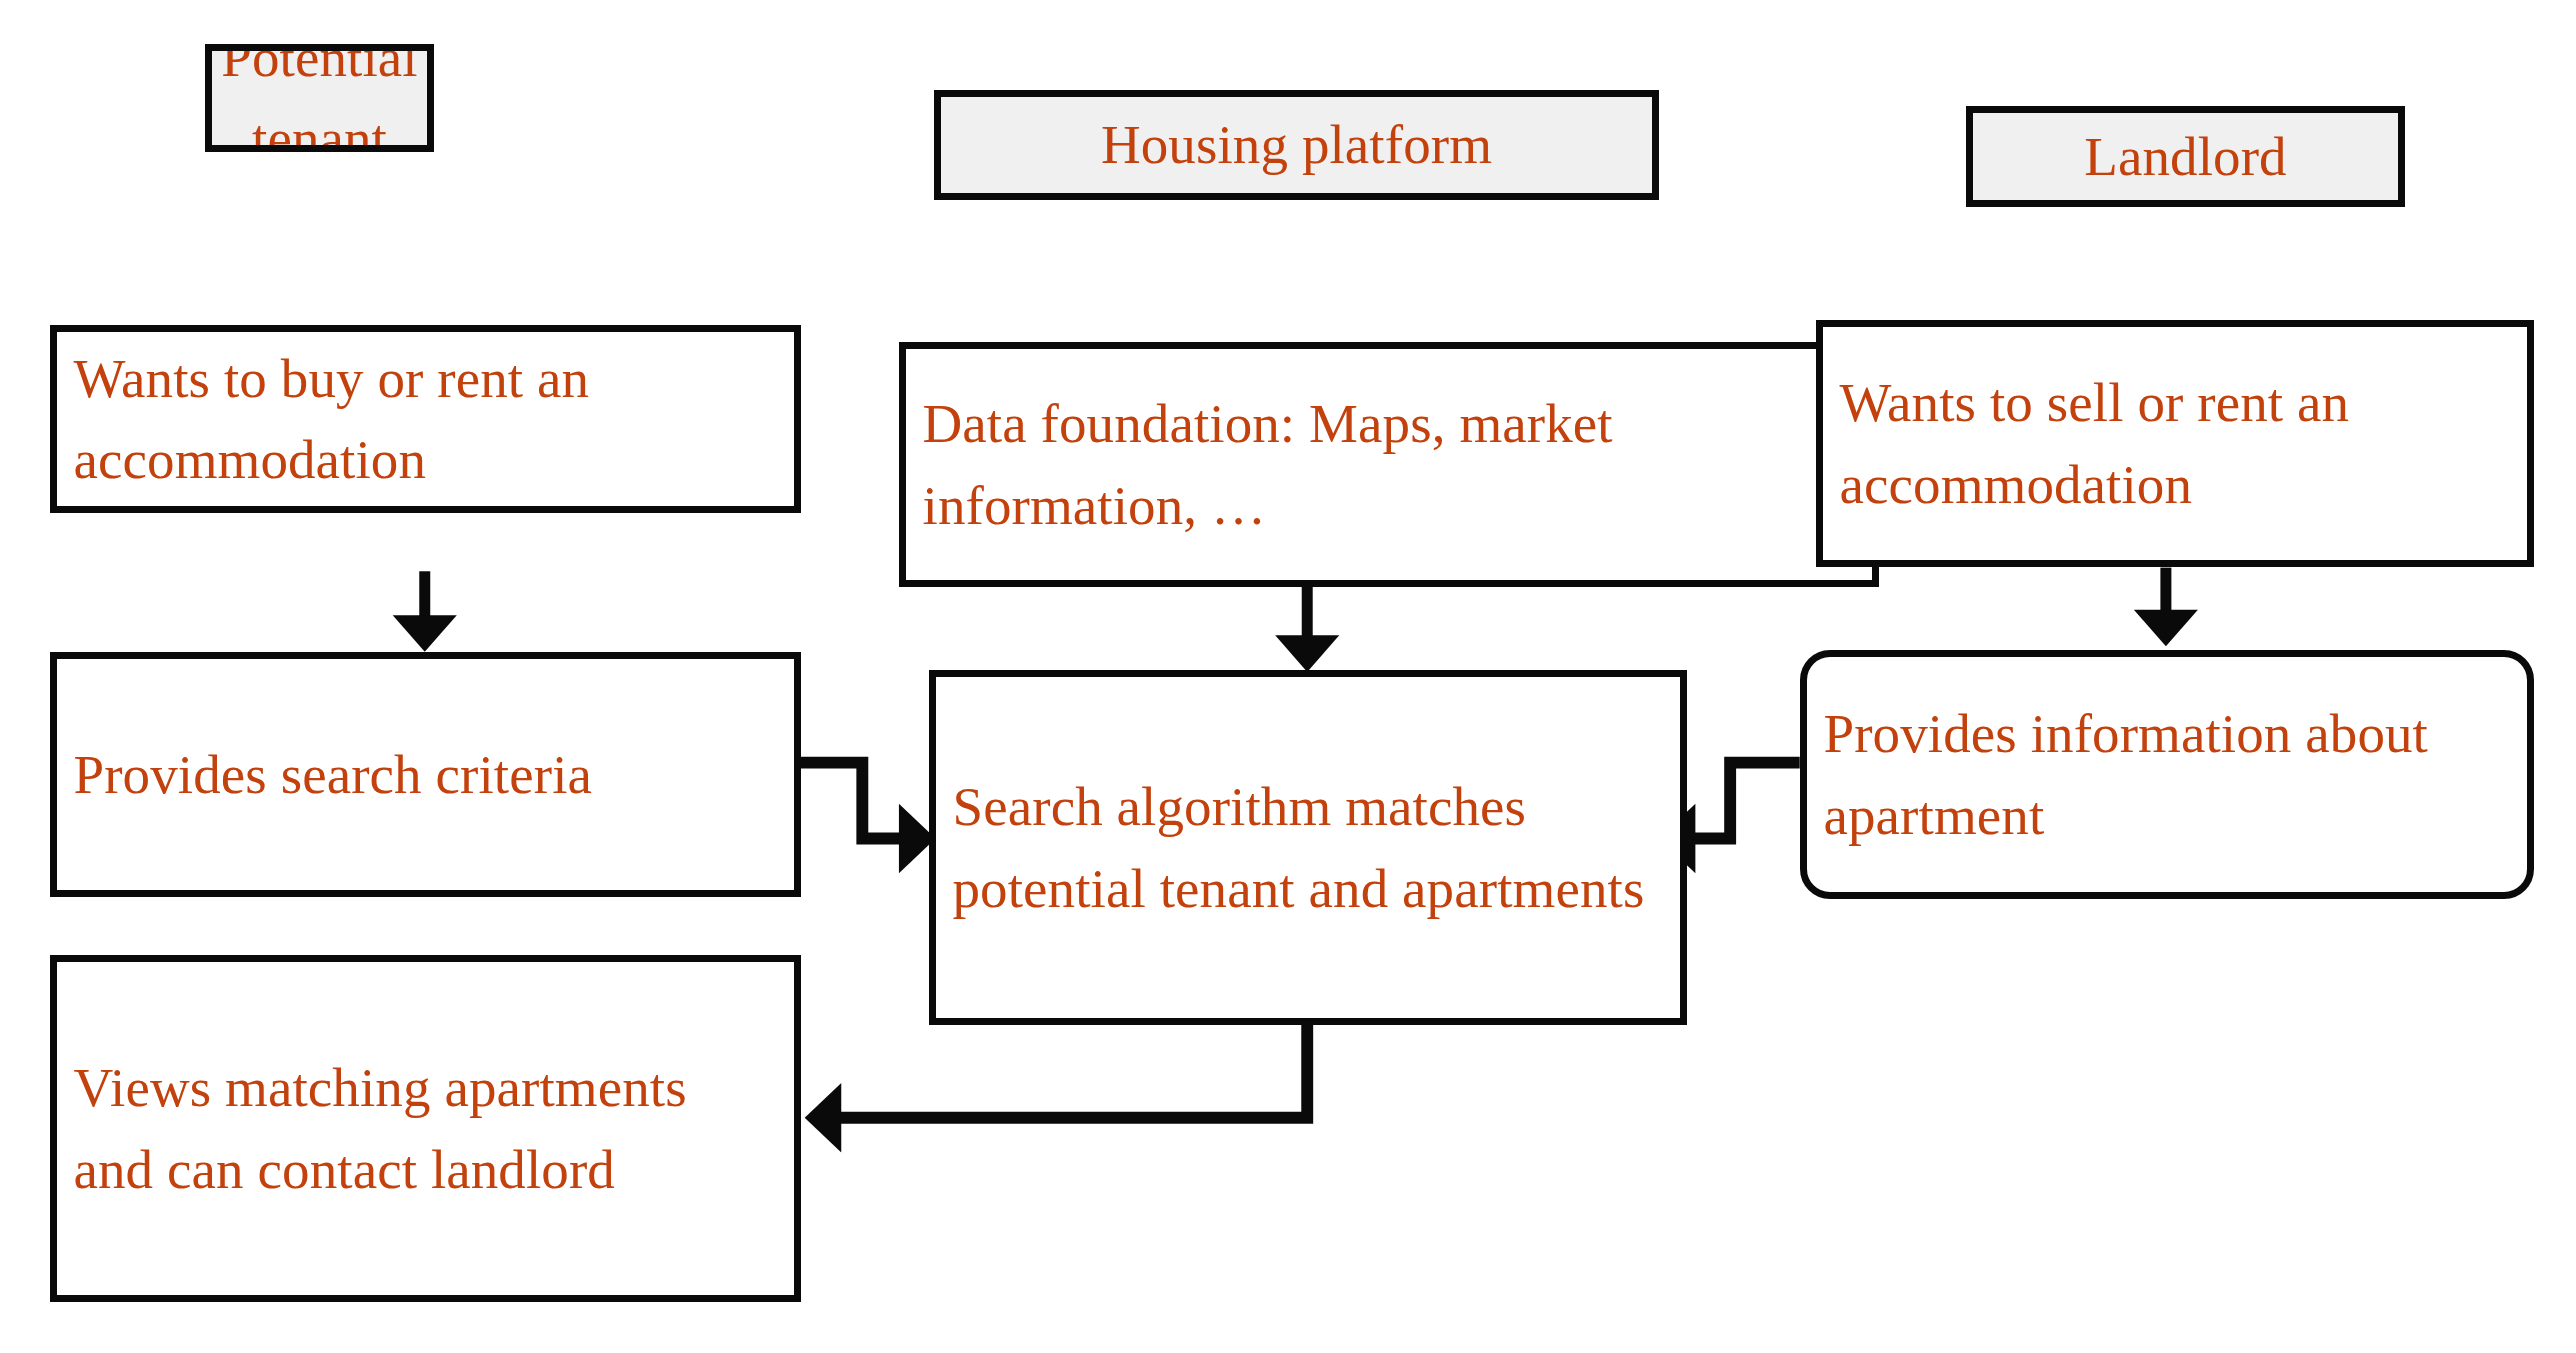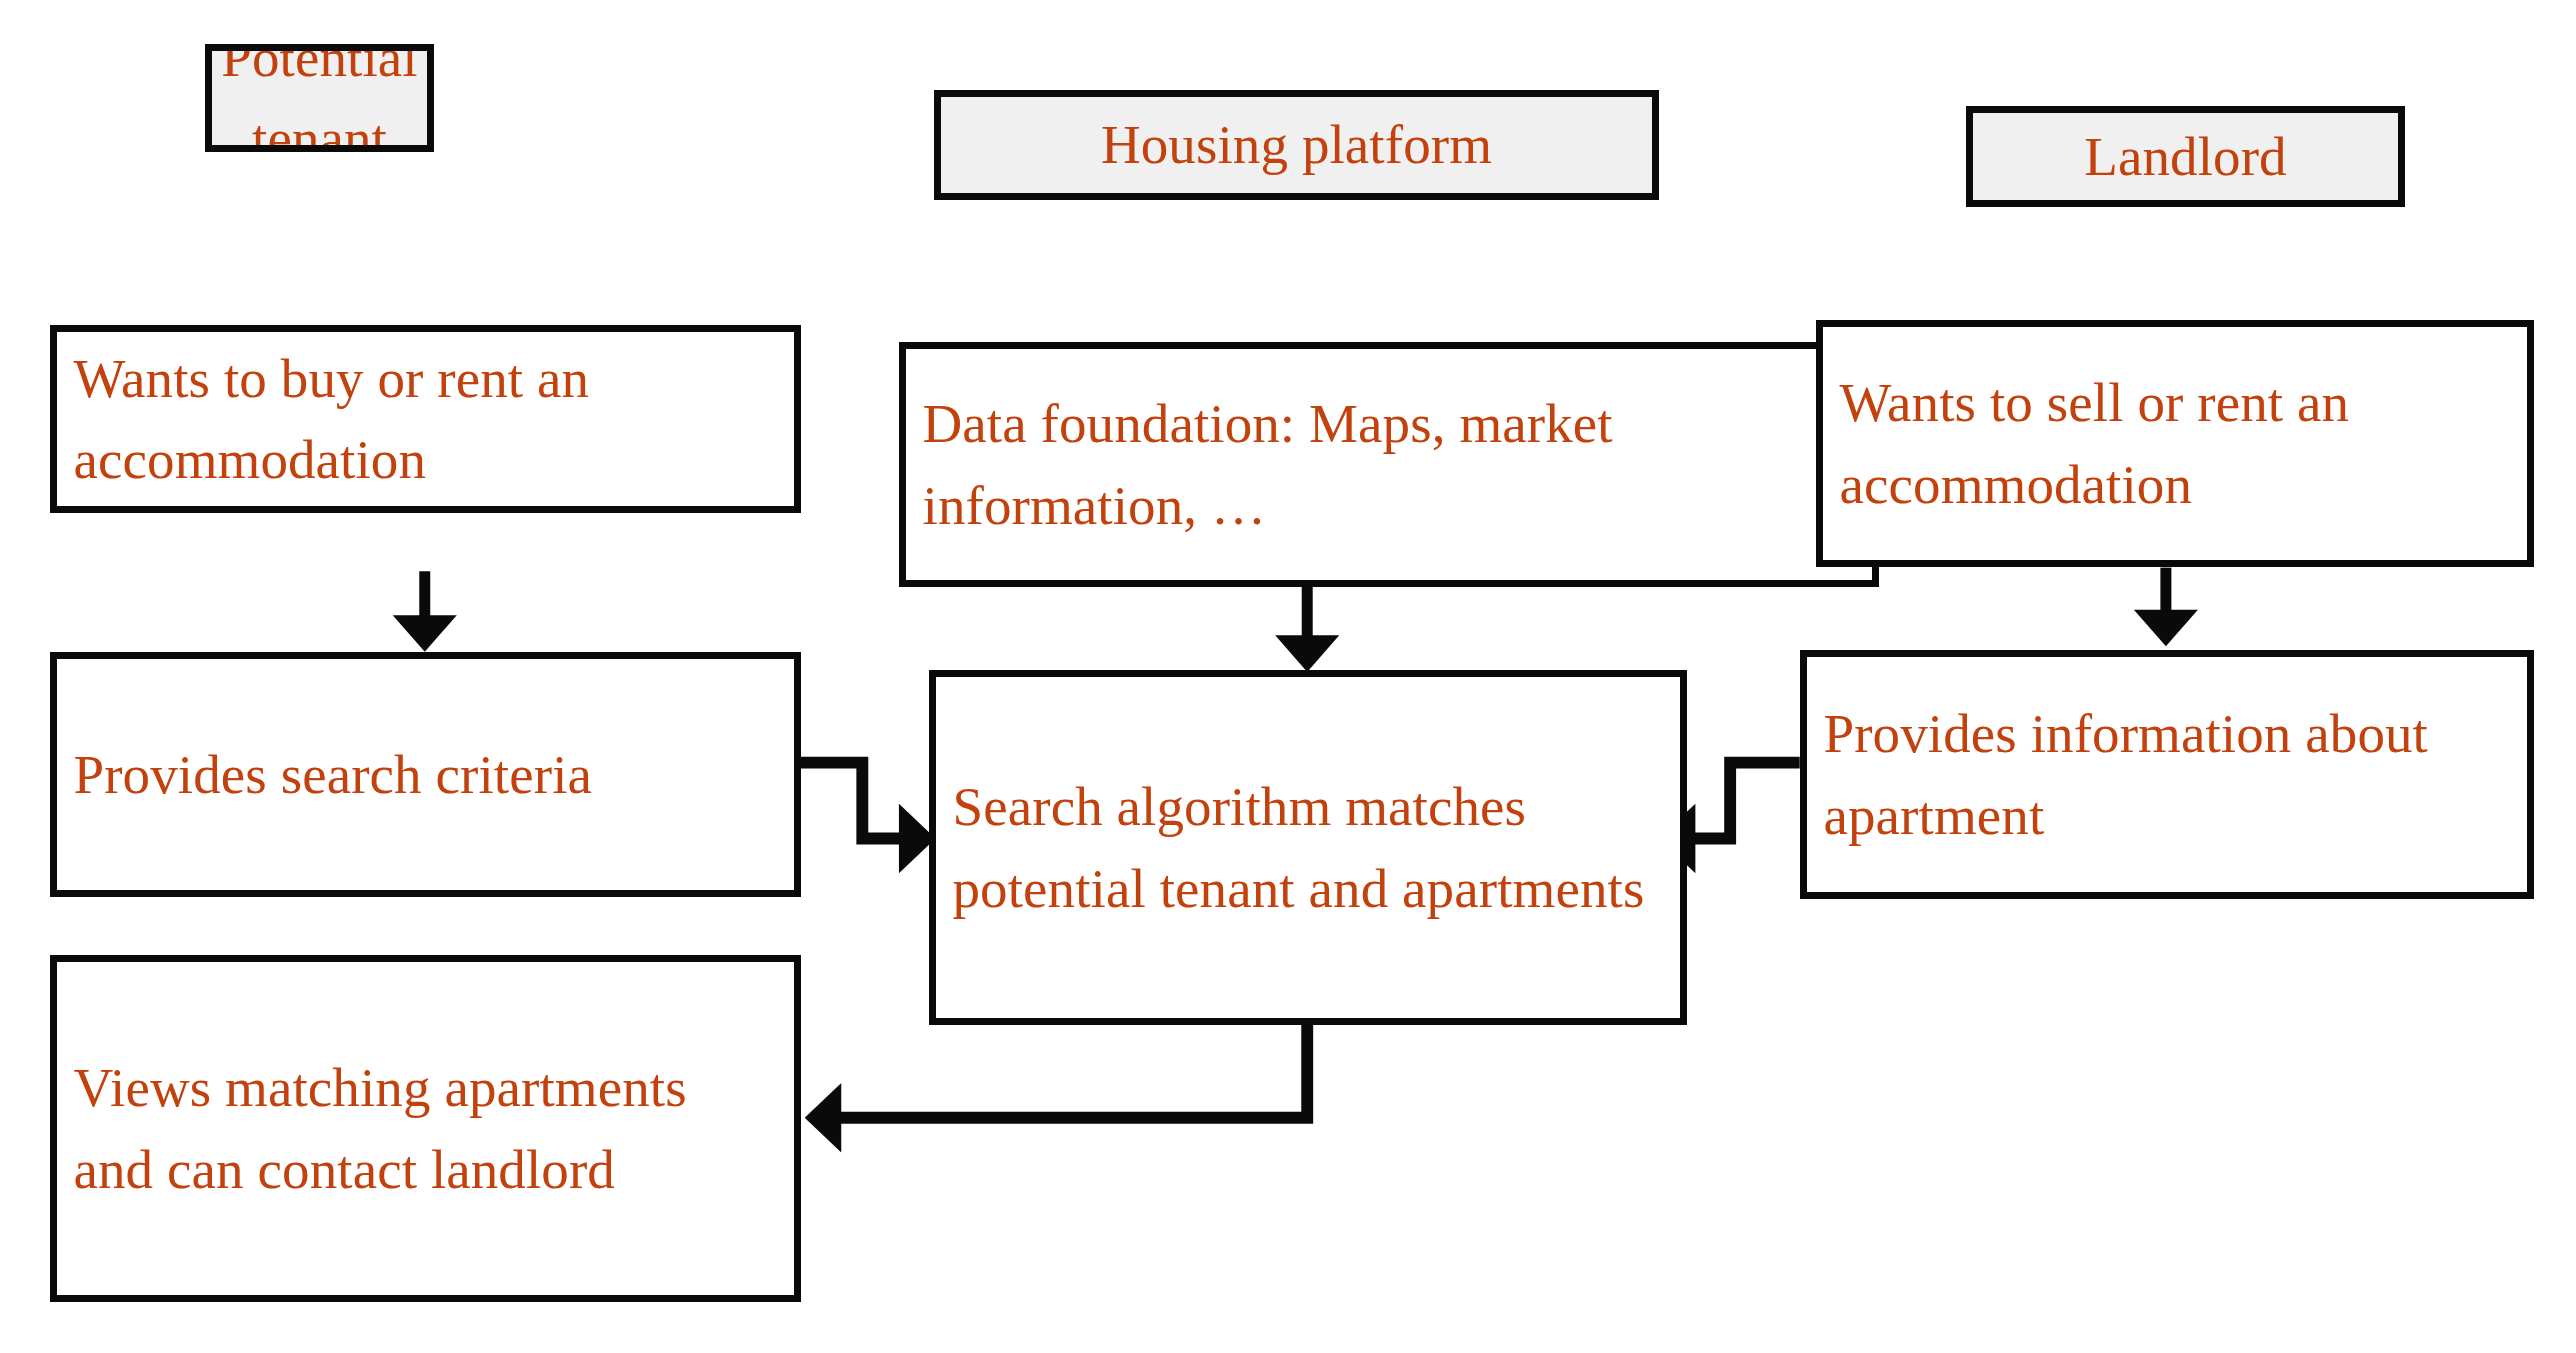--- a/index.html
+++ b/index.html
@@ -121,21 +121,21 @@
   </div>
 
   <div class="node body-node" style="left:1816px; top:320px; width:718px; height:247px;">
     <span class="node-label">Wants to sell or rent an accommodation</span>
   </div>
 
   <div class="node body-node" style="left:929px; top:670px; width:758px; height:355px;">
     <span class="node-label">Search algorithm matches potential tenant and apartments</span>
   </div>
 
-  <div class="node body-node" style="left:1800px; top:650px; width:734px; height:249px;">
+  <div class="node body-node" style="left:1800px; top:650px; width:734px; height:249px;border-radius:30px;">
     <span class="node-label">Provides information about apartment</span>
   </div>
 
   <div class="node body-node" style="left:50px; top:955px; width:751px; height:347px;">
     <span class="node-label">Views matching apartments and can contact landlord</span>
   </div>
 
 </div>
 
 

